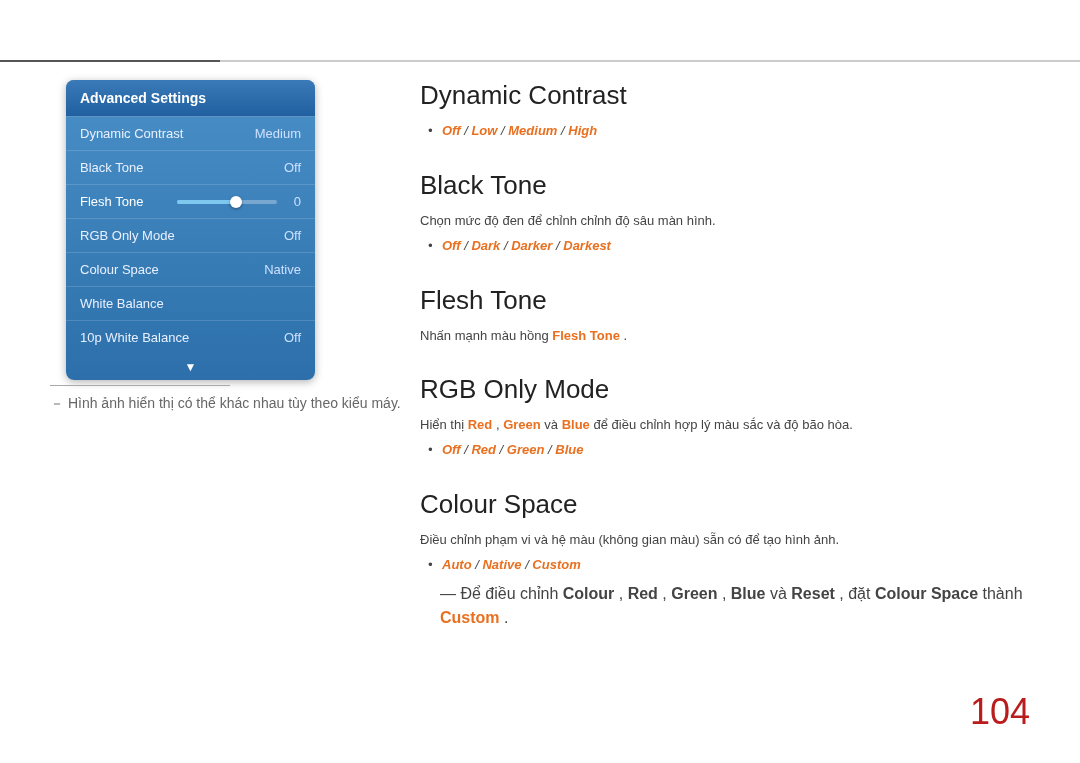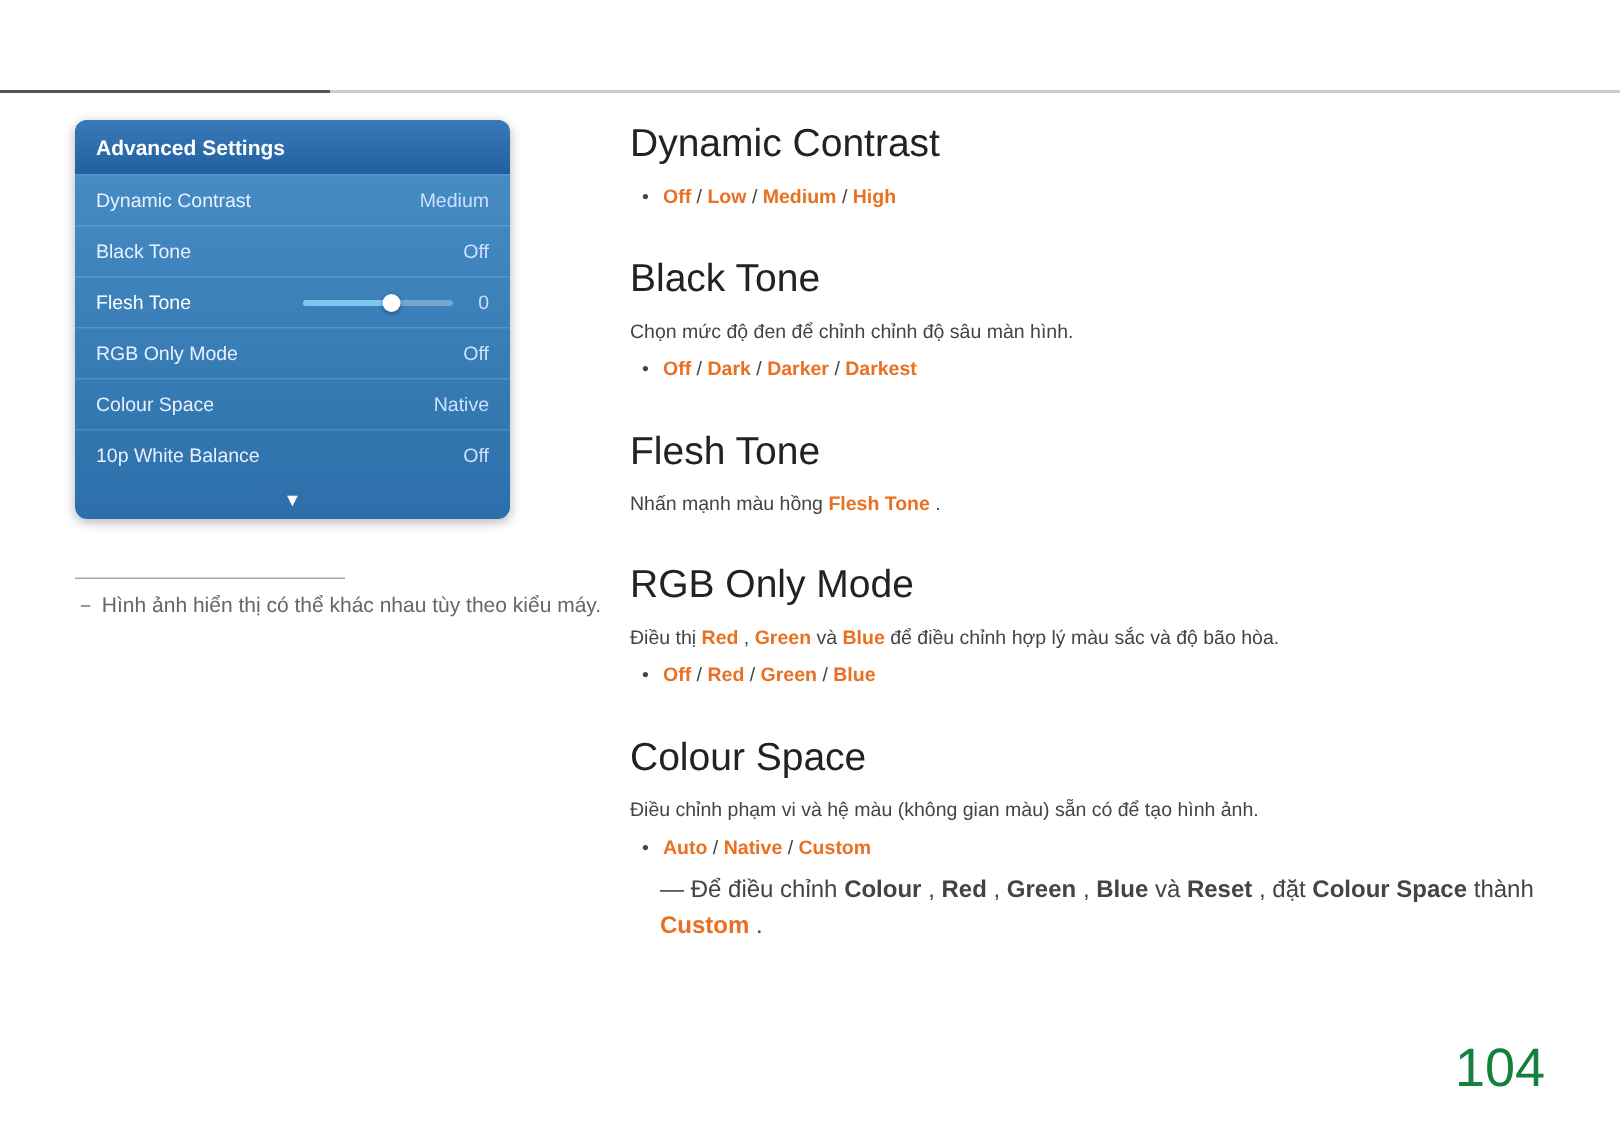--- a/index.html
+++ b/index.html
@@ -29,22 +29,22 @@
     .top-bar-light {
       flex: 1;
       background: #ccc;
       height: 2px;
     }
 
     
     .left-panel {
       position: absolute;
       top: 80px;
-      left: 50px;
-      width: 290px;
+      left: 66px;
+      width: 249px;
     }
 
     .advanced-settings-box {
       background: linear-gradient(180deg, #4a90c8 0%, #2c6faa 100%);
       border-radius: 8px;
       padding: 0;
       overflow: hidden;
       box-shadow: 0 2px 8px rgba(0,0,0,0.3);
     }
 
@@ -174,20 +174,21 @@
       font-size: 13px;
       color: #444;
       margin-bottom: 6px;
       line-height: 1.5;
     }
 
     .bullet-list {
       list-style: none;
       padding-left: 8px;
       margin-bottom: 6px;
+      font-style: italic;
     }
     .bullet-list li {
       font-size: 13px;
       color: #444;
       line-height: 1.6;
       position: relative;
       padding-left: 14px;
     }
     .bullet-list li::before {
       content: '•';
@@ -210,21 +211,21 @@
       content: '— ';
     }
 
     
     .page-number {
       position: absolute;
       bottom: 30px;
       right: 50px;
       font-size: 36px;
       font-weight: 300;
-      color: #15803d;
+      color: #b91c1c;
     }
   </style>
 </head>
 <body>
 
 <div class="top-bar">
   <div class="top-bar-dark"></div>
   <div class="top-bar-light"></div>
 </div>
 
@@ -256,20 +257,24 @@
     <div class="menu-item">
       <span class="item-label">RGB Only Mode</span>
       <span class="item-value">Off</span>
     </div>
 
     <div class="menu-item">
       <span class="item-label">Colour Space</span>
       <span class="item-value">Native</span>
     </div>
 
+    <div class="menu-item">
+      <span class="item-label">White Balance</span>
+      <span class="item-value"></span>
+    </div>
 
     <div class="menu-item" style="border-bottom:none;justify-content:space-between;">
       <span class="item-label">10p White Balance</span>
       <span class="item-value">Off</span>
     </div>
 
     <div class="menu-arrow">▼</div>
   </div>
 </div>
 
@@ -307,21 +312,21 @@
 
   <h2 class="section-title">Flesh Tone</h2>
   <p class="section-desc">
     <span>Nhấn mạnh màu hồng </span>
     <span class="orange">Flesh Tone</span>
     <span>.</span>
   </p>
 
   <h2 class="section-title">RGB Only Mode</h2>
   <p class="section-desc">
-    <span>Điều thị </span>
+    <span>Hiển thị </span>
     <span class="orange">Red</span>
     <span>, </span>
     <span class="orange">Green</span>
     <span> và </span>
     <span class="orange">Blue</span>
     <span> để điều chỉnh hợp lý màu sắc và độ bão hòa.</span>
   </p>
   <ul class="bullet-list">
     <li>
       <span class="orange">Off</span>

